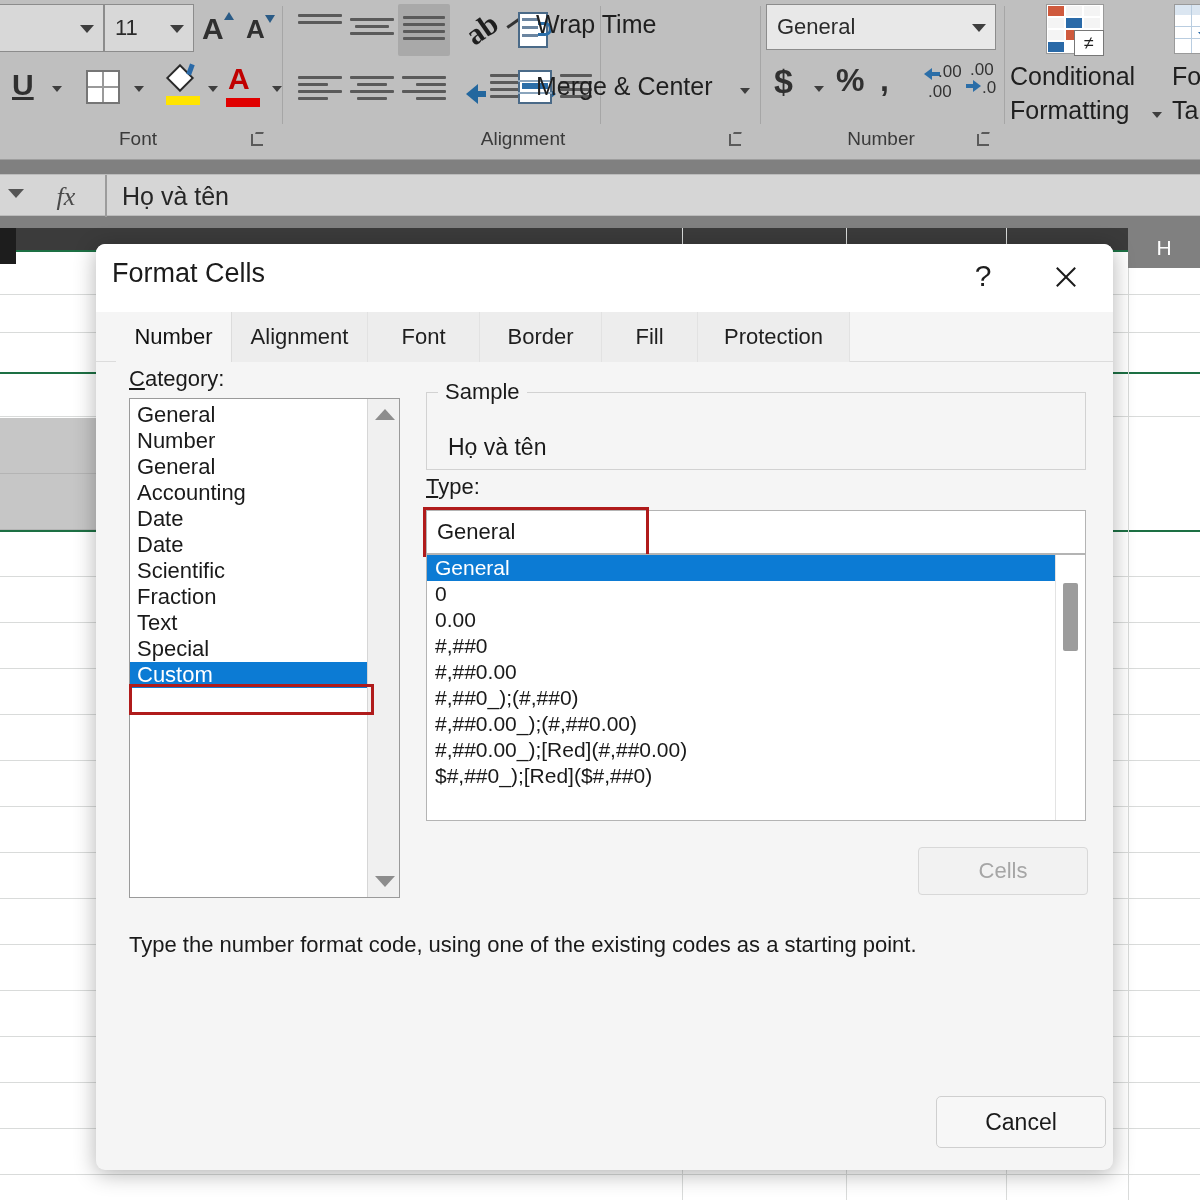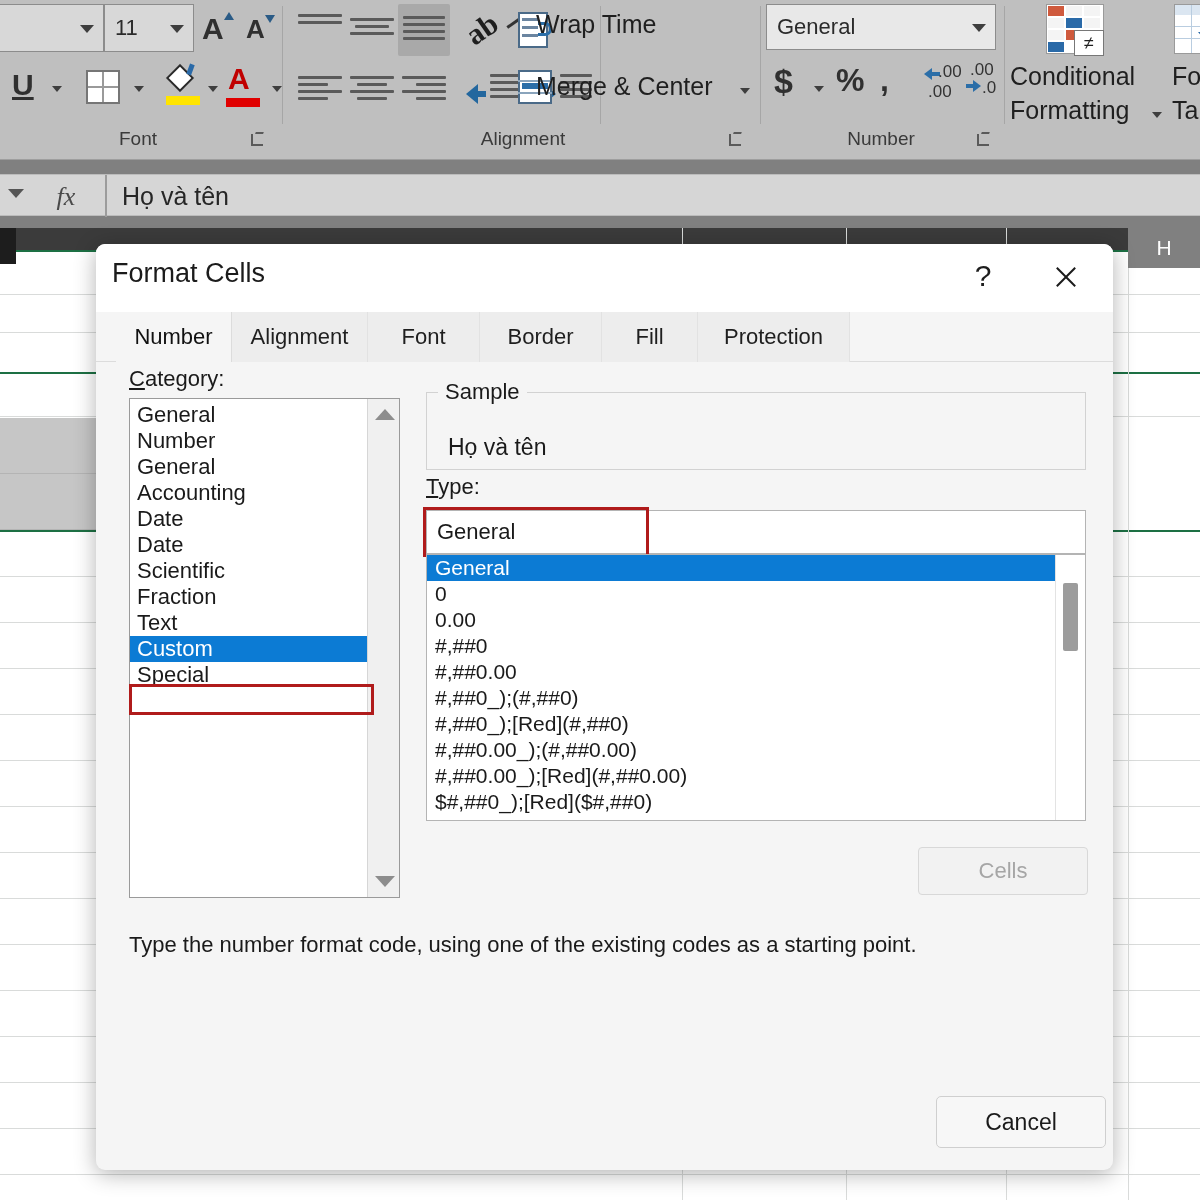--- a/index.html
+++ b/index.html
@@ -549,22 +549,22 @@
         <div class="catlist">
           <div class="catitem">General</div>
           <div class="catitem">Number</div>
           <div class="catitem">General</div>
           <div class="catitem">Accounting</div>
           <div class="catitem">Date</div>
           <div class="catitem">Date</div>
           <div class="catitem">Scientific</div>
           <div class="catitem">Fraction</div>
           <div class="catitem">Text</div>
+          <div class="catitem">Special</div>
           <div class="catitem sel">Custom</div>
-          <div class="catitem">Special</div>
         </div>
         <div class="sbar">
           <div class="sbar-up"></div>
           <div class="sbar-dn"></div>
         </div>
       </div>
       <div class="redbox-cat"></div>
 
       <div class="samplebox"></div>
       <div class="samplelabel">Sample</div>
@@ -574,21 +574,20 @@
       <div class="typeinput">General</div>
       <div class="redbox-type"></div>
 
       <div class="typelist">
         <div class="tli sel">General</div>
         <div class="tli">0</div>
         <div class="tli">0.00</div>
         <div class="tli">#,##0</div>
         <div class="tli">#,##0.00</div>
         <div class="tli">#,##0_);(#,##0)</div>
-        <div class="tli">#,##0_);[Red](#,##0)</div>
         <div class="tli">#,##0.00_);(#,##0.00)</div>
         <div class="tli">#,##0.00_);[Red](#,##0.00)</div>
         <div class="tli">$#,##0_);[Red]($#,##0)</div>
         <div class="tsbar">
           <div class="tsthumb"></div>
         </div>
       </div>
 
       <div class="delbtn">Cells</div>
 

